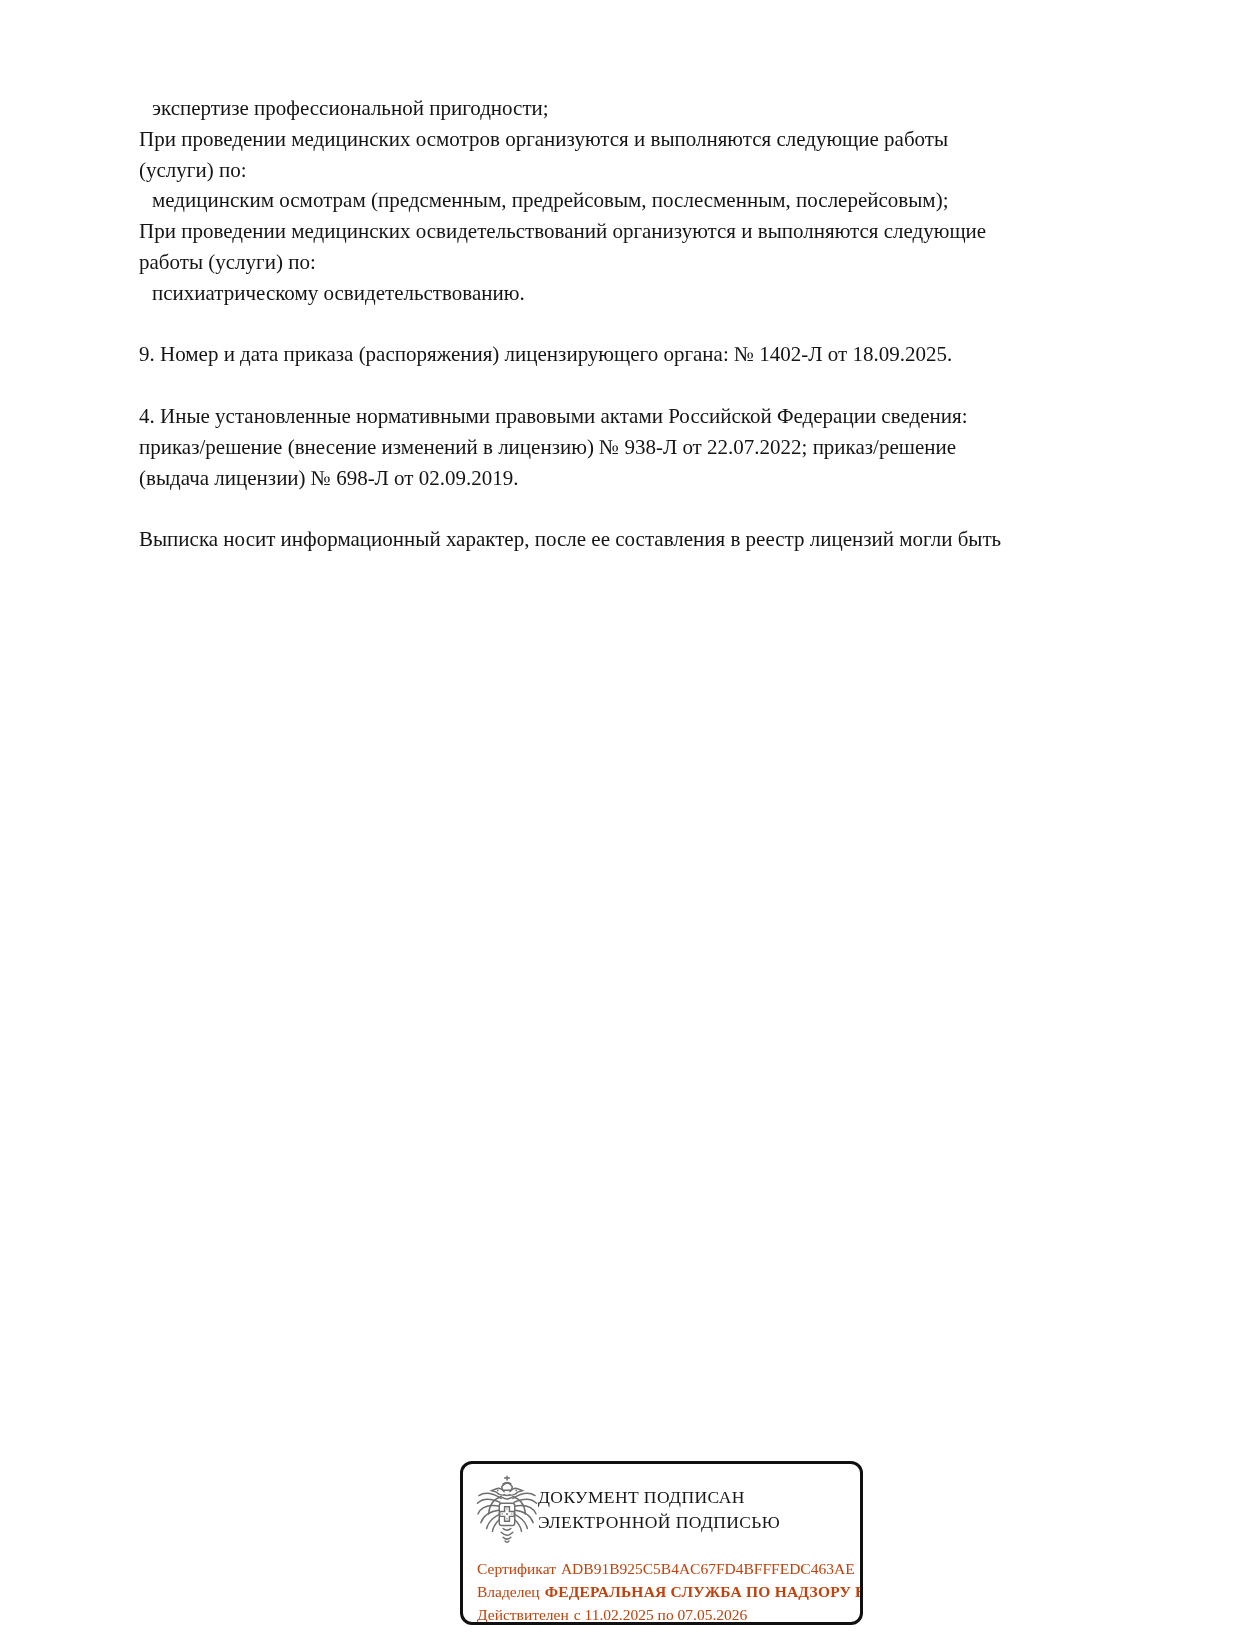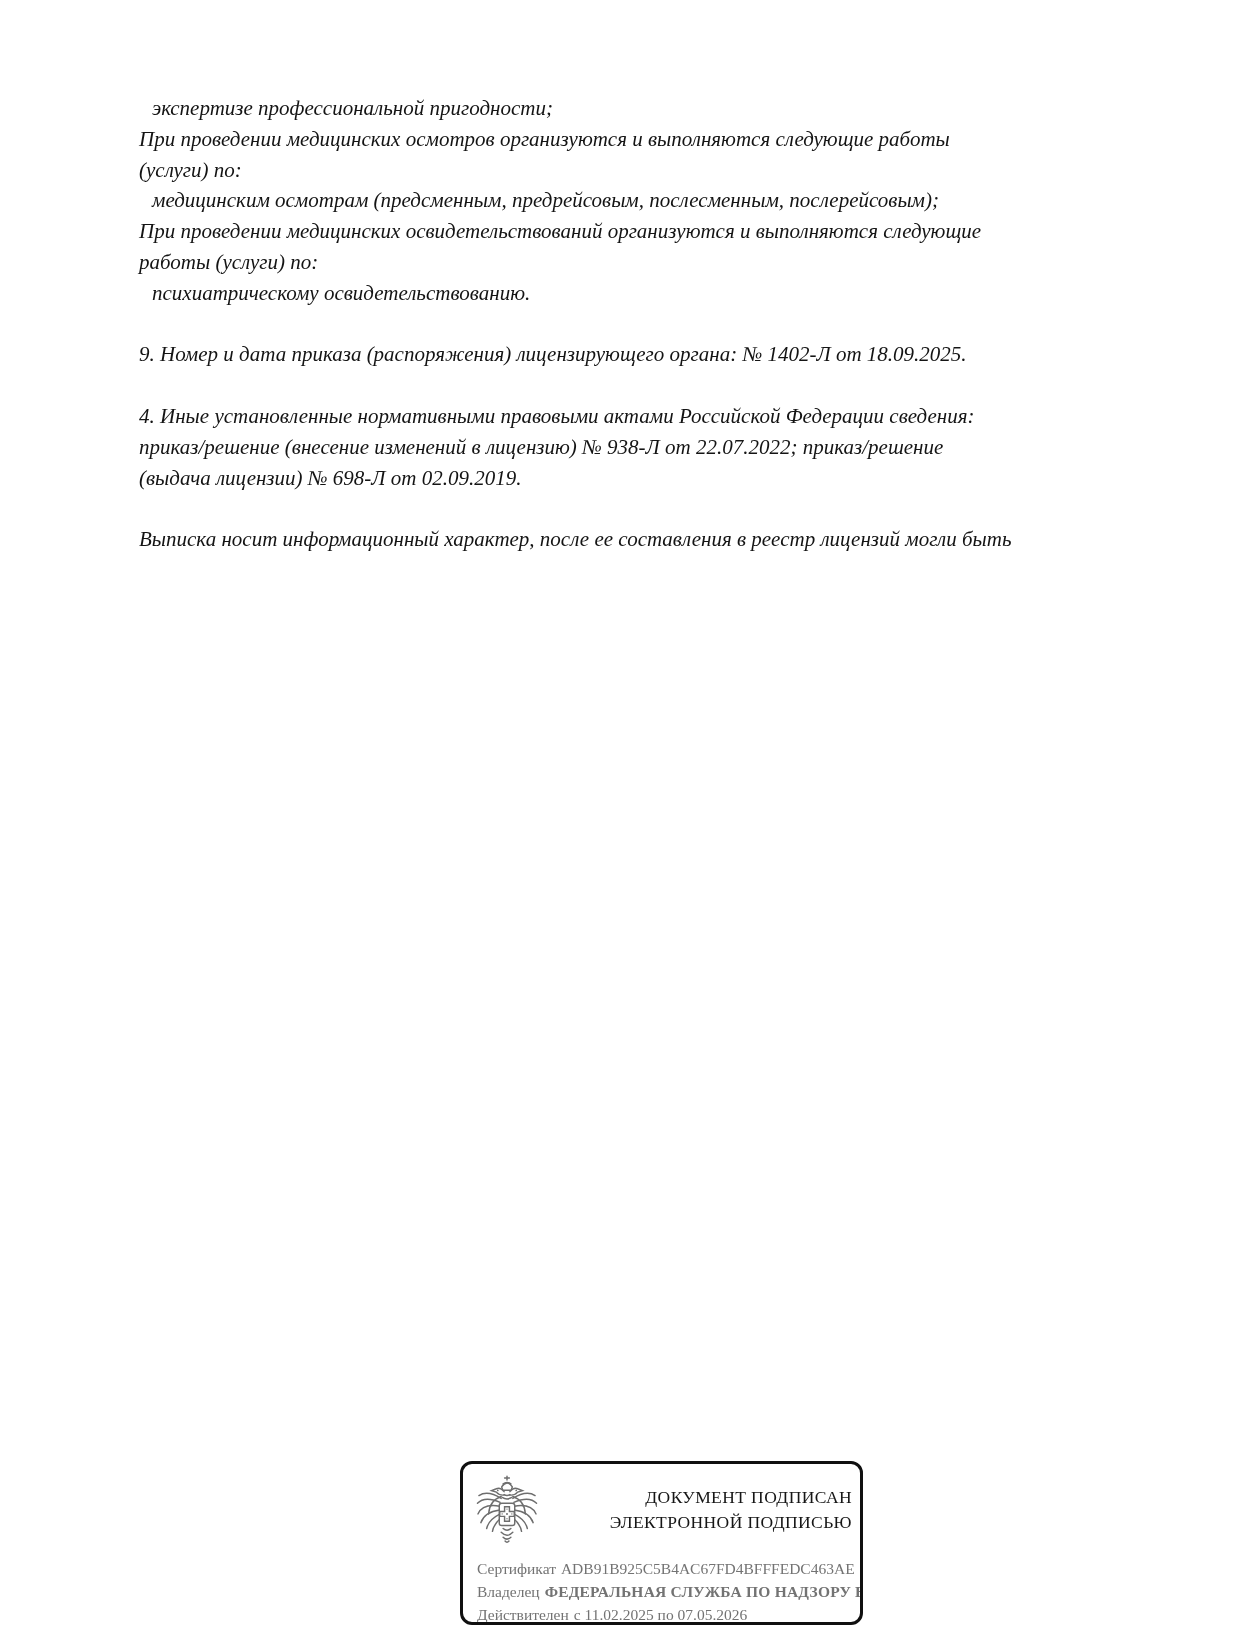--- a/index.html
+++ b/index.html
@@ -20,21 +20,20 @@
     position: absolute;
     left: 139px;
     top: 93px;
     width: 990px;
     font-size: 21px;
     line-height: 30.8px;
   }
   .doc-text .line {
     height: 30.8px;
     white-space: nowrap;
-    font-style: italic;
   }
   .doc-text .line.indent {
     padding-left: 13px;
   }
   
   .stamp {
     position: absolute;
     left: 460px;
     top: 1461px;
     width: 397px;
@@ -49,32 +48,32 @@
     align-items: flex-start;
     padding: 11px 8px 0 13px;
   }
   .stamp-emblem {
     flex: 0 0 auto;
     width: 62px;
     height: 74px;
   }
   .stamp-title {
     flex: 1 1 auto;
-    text-align: right;
+    text-align: left;
     font-size: 17.5px;
     line-height: 25px;
     letter-spacing: 0.4px;
     padding-top: 10px;
     color: #161616;
   }
   .stamp-lines {
     padding: 8px 0 0 14px;
     font-size: 15.5px;
     line-height: 23px;
-    color: #737373;
+    color: #c2410c;
   }
   .stamp-line {
     white-space: nowrap;
   }
   .stamp-line .lbl {
     margin-right: 5px;
   }
   .stamp-line .val.bold {
     font-weight: bold;
     letter-spacing: 0.2px;

